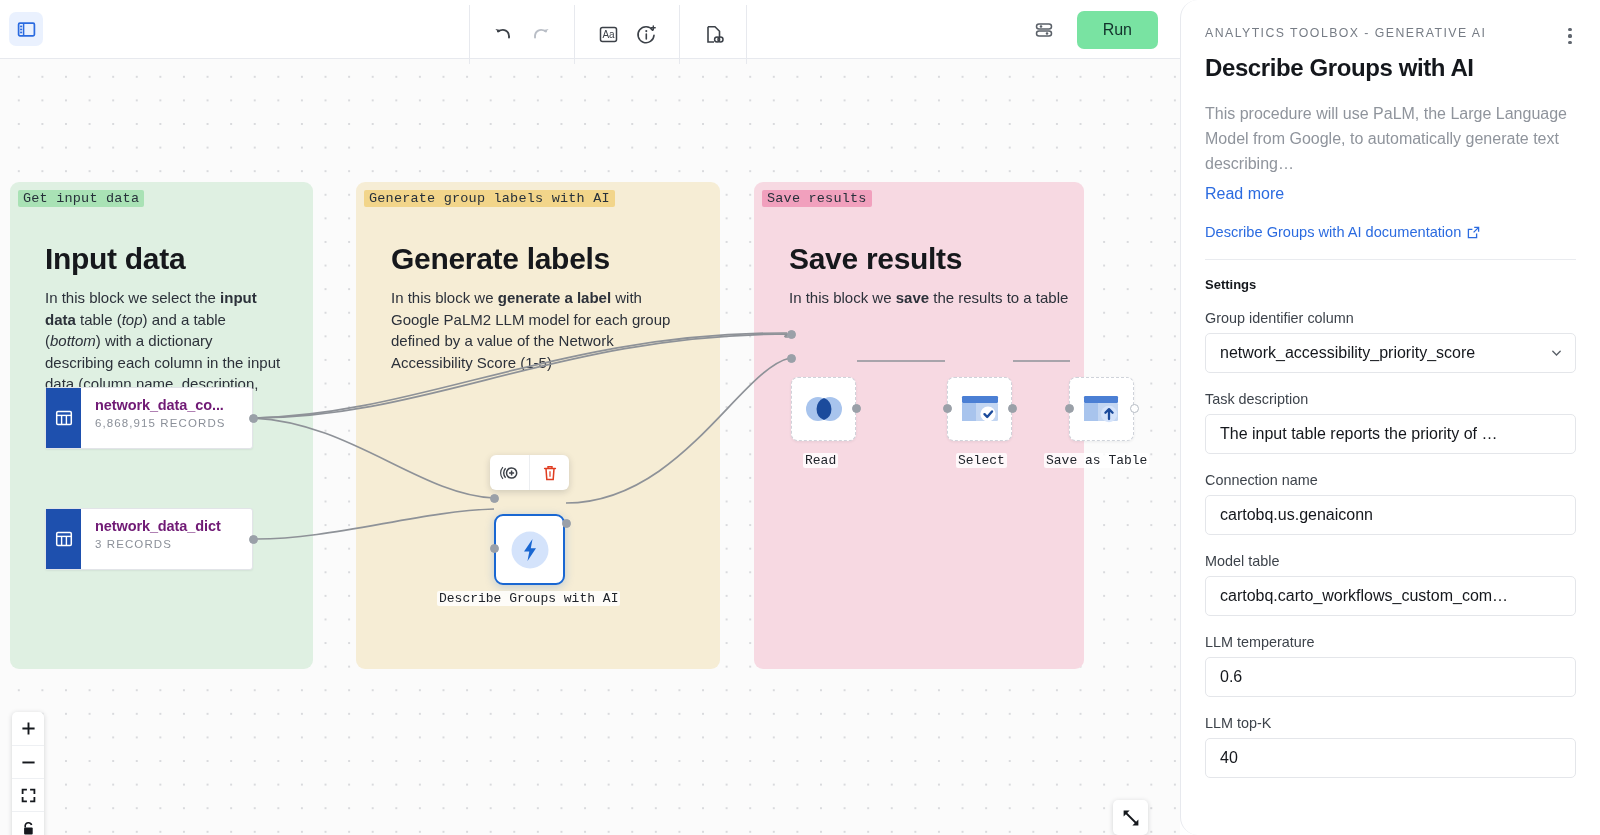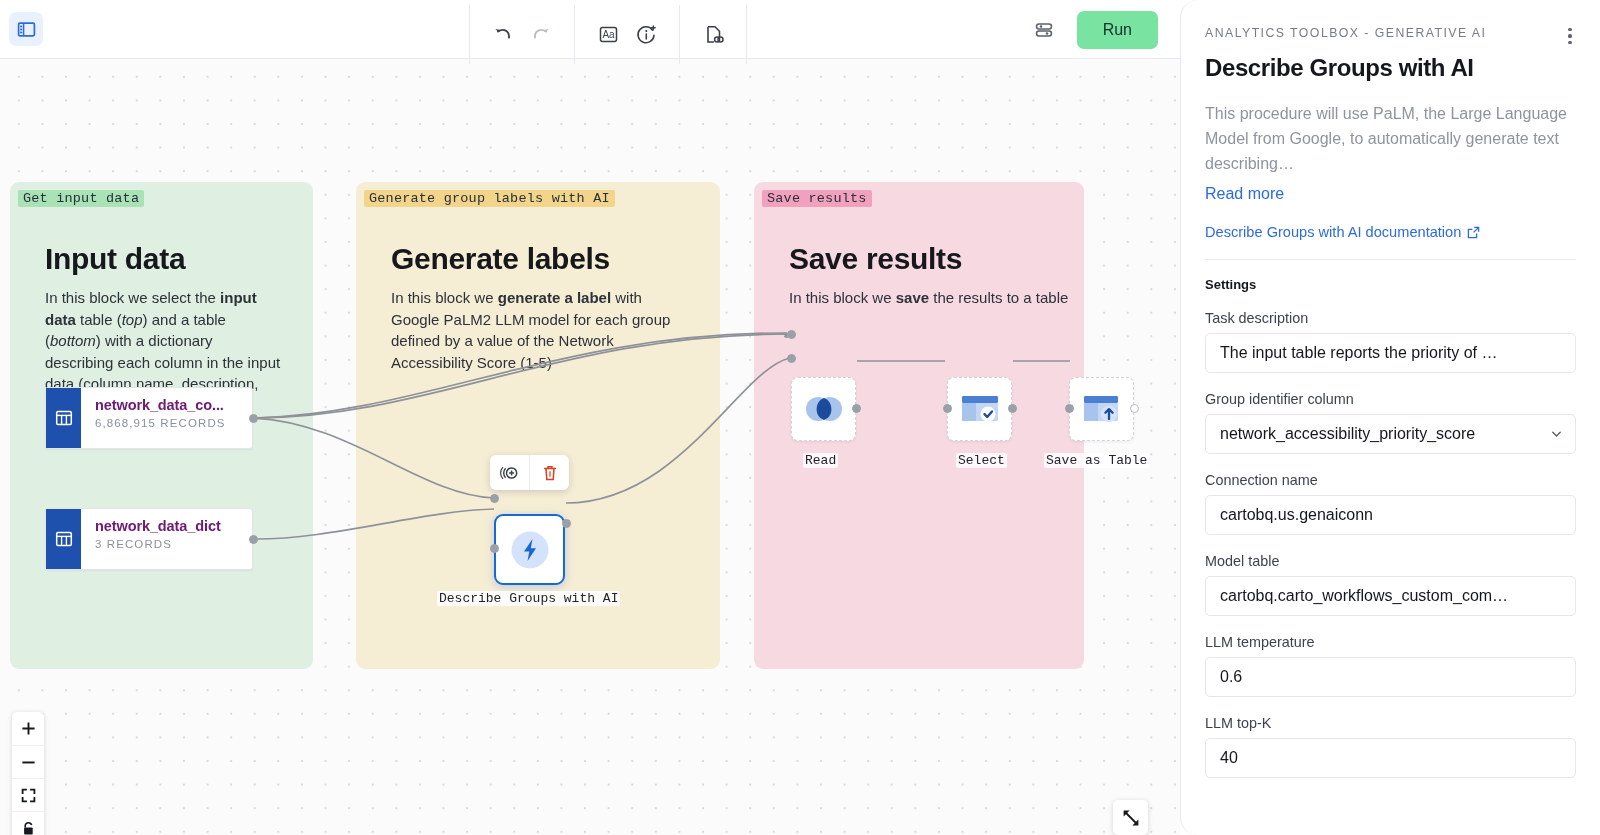--- a/index.html
+++ b/index.html
@@ -488,39 +488,39 @@
           <path d="M7.2 1.4 H11.6 V5.8" fill="none" stroke="#2b6be0" stroke-width="1.3"></path>
           <path d="M11.6 1.4 L6.6 6.4" stroke="#2b6be0" stroke-width="1.3"></path>
           <path d="M9.6 7.6 V11.6 H1.4 V3.4 H5.4" fill="none" stroke="#2b6be0" stroke-width="1.3"></path>
         </svg>
       </span>
     </div>
     <div class="sp-sep"></div>
     <div class="sp-settings">Settings</div>
 
     <div class="field">
-      <div class="field-label">Task description</div>
-      <div class="field-box">
-        <span>The input table reports the priority of …</span>
-      </div>
-    </div>
-
-    <div class="field">
       <div class="field-label">Group identifier column</div>
       <div class="field-box">
         <span>network_accessibility_priority_score</span>
         <span class="caret">
           <svg width="13" height="13" viewBox="0 0 13 13">
             <path d="M2.8 4.8 L6.5 8.4 L10.2 4.8" fill="none" stroke="#5a6068" stroke-width="1.4" stroke-linecap="round"></path>
           </svg>
         </span>
       </div>
     </div>
 
     <div class="field">
+      <div class="field-label">Task description</div>
+      <div class="field-box">
+        <span>The input table reports the priority of …</span>
+      </div>
+    </div>
+
+    <div class="field">
       <div class="field-label">Connection name</div>
       <div class="field-box">
         <span>cartobq.us.genaiconn</span>
       </div>
     </div>
 
     <div class="field">
       <div class="field-label">Model table</div>
       <div class="field-box">
         <span>cartobq.carto_workflows_custom_com…</span>

